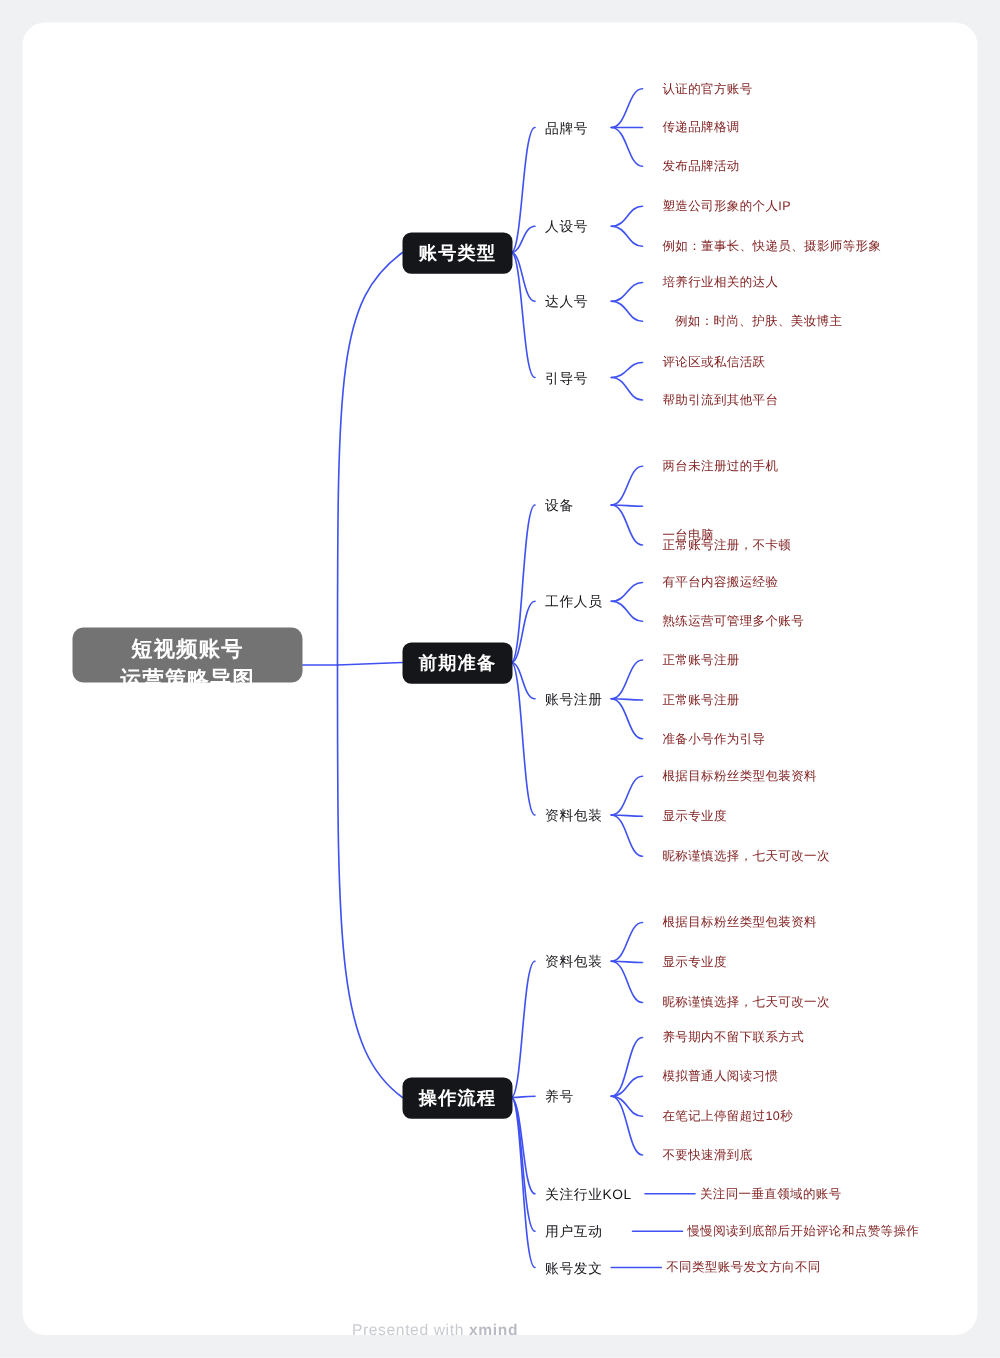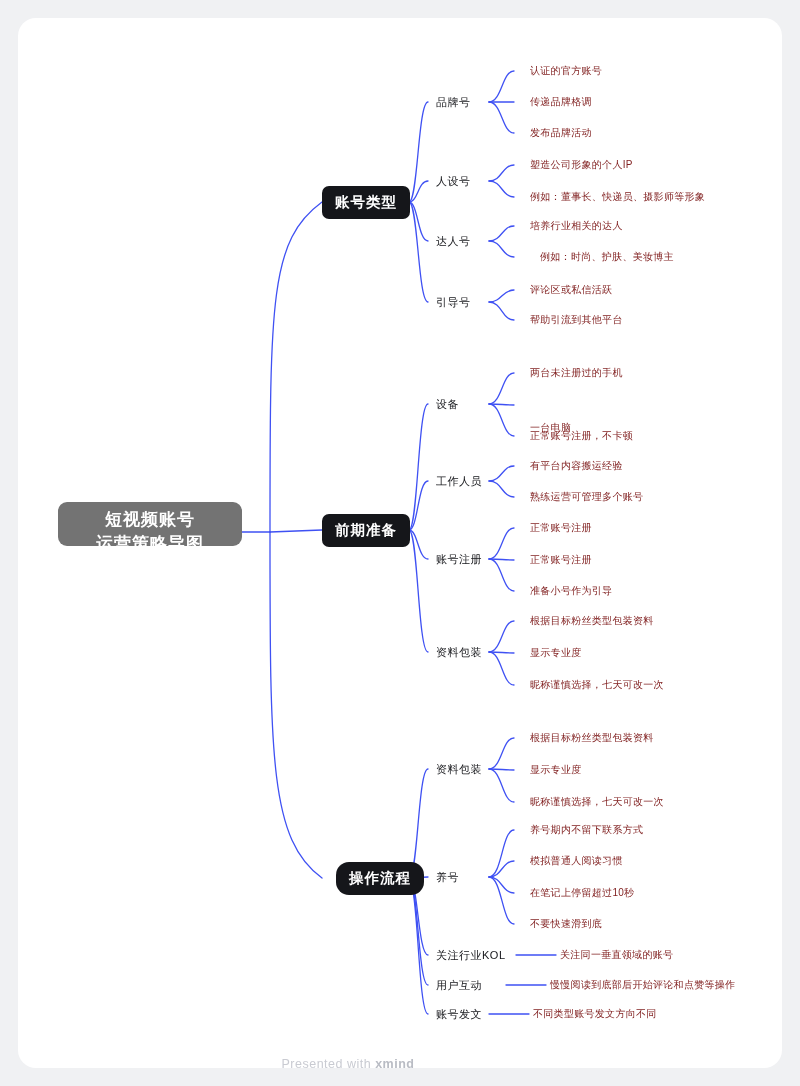--- a/index.html
+++ b/index.html
@@ -188,21 +188,21 @@
   <div class="node leaf" style="left:530px; top:429px;"><span>正常账号注册，不卡顿</span></div>
   <div class="node leaf" style="left:530px; top:459px;"><span>有平台内容搬运经验</span></div>
   <div class="node leaf" style="left:530px; top:490px;"><span>熟练运营可管理多个账号</span></div>
   <div class="node leaf" style="left:530px; top:521px;"><span>正常账号注册</span></div>
   <div class="node leaf" style="left:530px; top:553px;"><span>正常账号注册</span></div>
   <div class="node leaf" style="left:530px; top:584px;"><span>准备小号作为引导</span></div>
   <div class="node leaf" style="left:530px; top:614px;"><span>根据目标粉丝类型包装资料</span></div>
   <div class="node leaf" style="left:530px; top:646px;"><span>显示专业度</span></div>
   <div class="node leaf" style="left:530px; top:678px;"><span>昵称谨慎选择，七天可改一次</span></div>
 
-  <div class="node branch" style="left:336px; top:862px;border-radius:13px;">
+  <div class="node branch" style="left:322px; top:862px;">
     <span>操作流程</span>
   </div>
   <div class="node sub" style="left:436px; top:762px;"><span>资料包装</span></div>
   <div class="node sub" style="left:436px; top:870px;"><span>养号</span></div>
   <div class="node sub" style="left:436px; top:948px;"><span>关注行业KOL</span></div>
   <div class="node sub" style="left:436px; top:978px;"><span>用户互动</span></div>
   <div class="node sub" style="left:436px; top:1007px;"><span>账号发文</span></div>
 
   <div class="node leaf" style="left:530px; top:731px;"><span>根据目标粉丝类型包装资料</span></div>
   <div class="node leaf" style="left:530px; top:763px;"><span>显示专业度</span></div>

